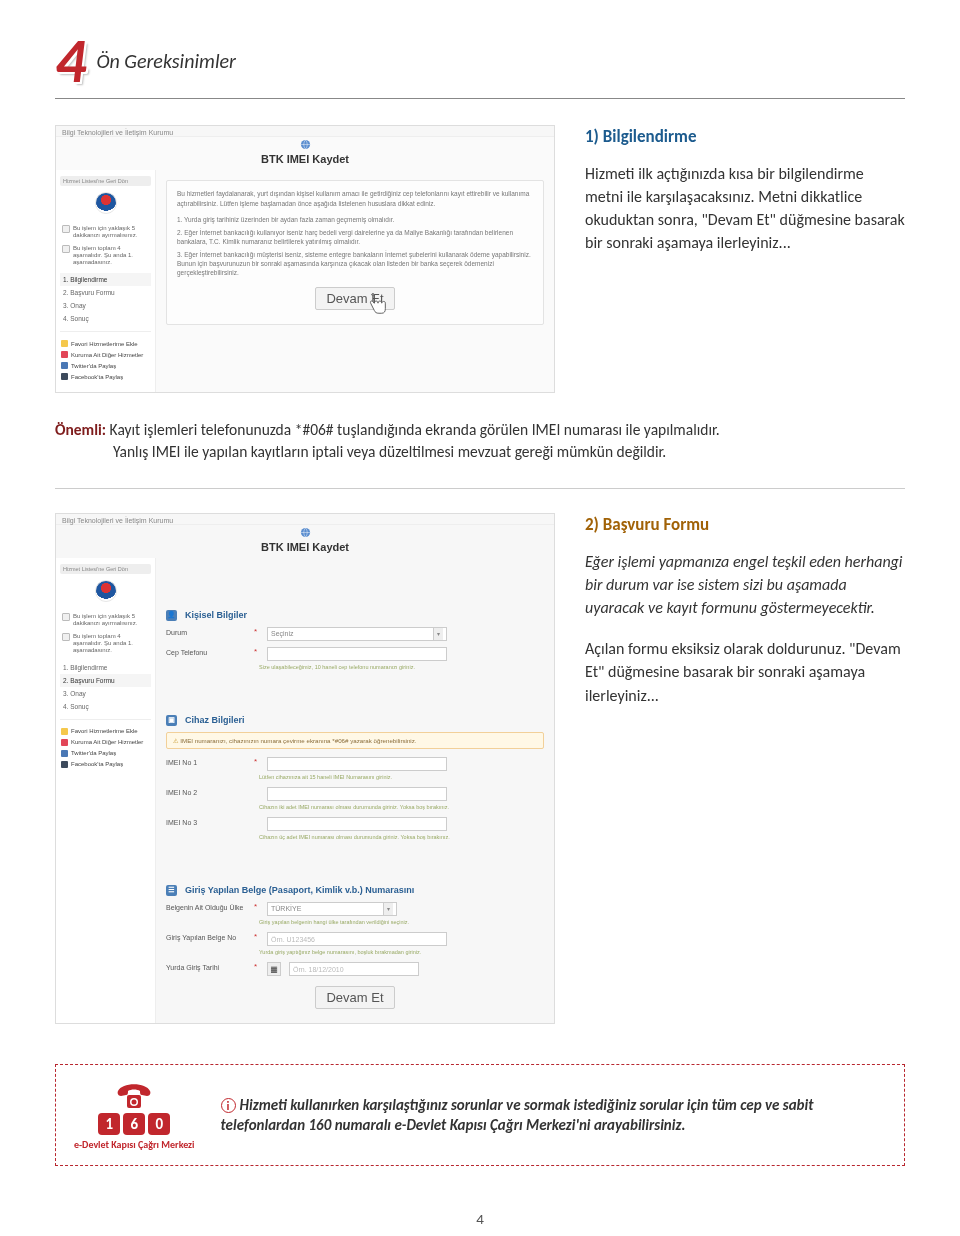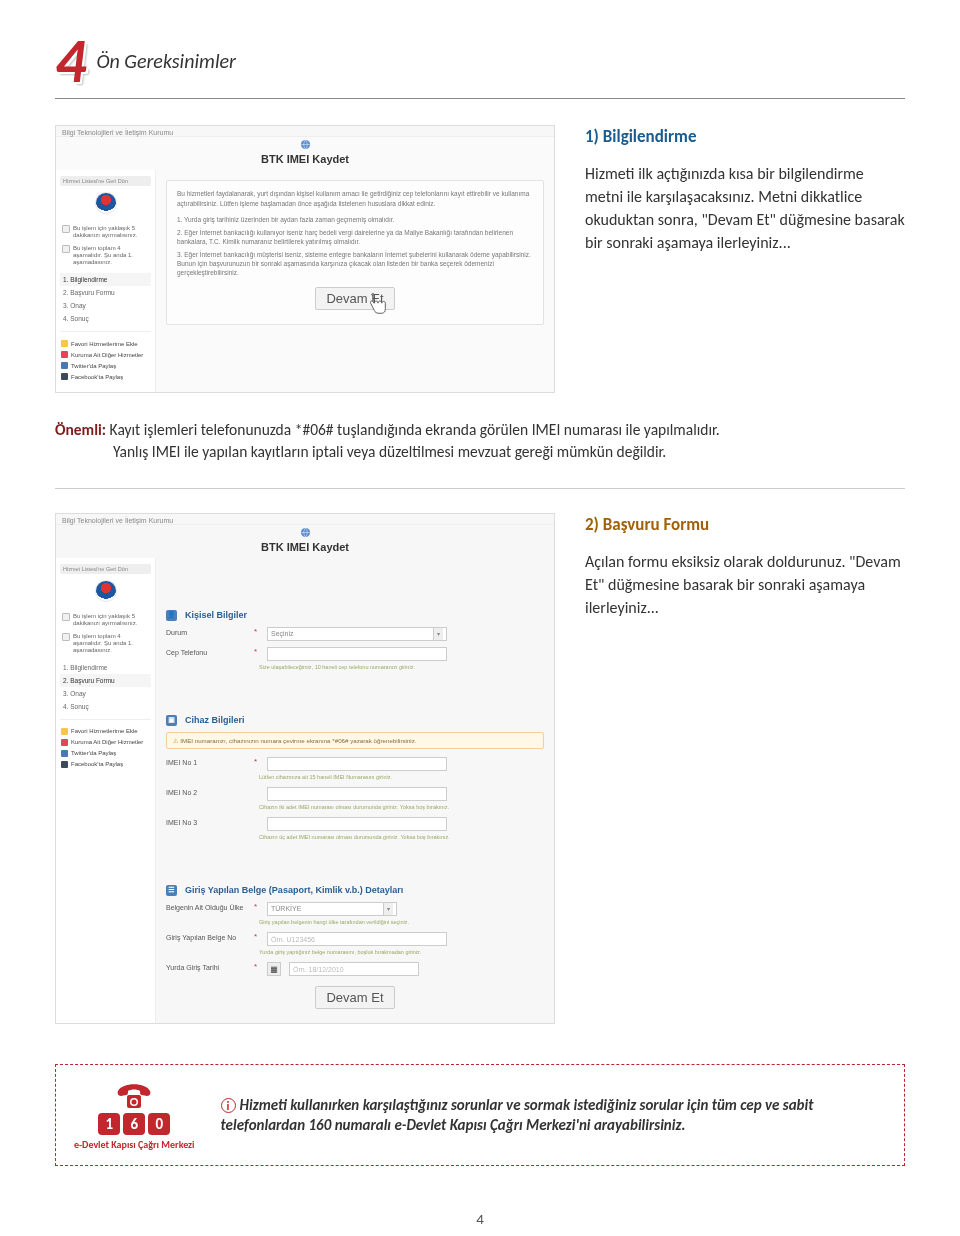--- a/index.html
+++ b/index.html
@@ -304,21 +304,21 @@
           <div class="fhelp">Cihazın iki adet IMEI numarası olması durumunda giriniz. Yoksa boş bırakınız.</div>
           <div class="frow">
               <span class="flabel">IMEI No 3</span>
               <span class="freq"></span>
               <div class="finput"></div>
             </div>
           <div class="fhelp">Cihazın üç adet IMEI numarası olması durumunda giriniz. Yoksa boş bırakınız.</div>
 
           <div class="section-h">
               <span class="sec-ico">☰</span>
-              <span>Giriş Yapılan Belge (Pasaport, Kimlik v.b.) Detayları</span>
+              <span>Giriş Yapılan Belge (Pasaport, Kimlik v.b.) Numarasını</span>
             </div>
           <div class="frow">
               <span class="flabel">Belgenin Ait Olduğu Ülke</span>
               <span class="freq">*</span>
               <div class="finput sel" style="max-width:130px;">
                 <span>TÜRKİYE</span>
                 <span class="cd2">▾</span>
               </div>
             </div>
           <div class="fhelp">Giriş yapılan belgenin hangi ülke tarafından verildiğini seçiniz.</div>
@@ -335,20 +335,21 @@
               <div class="finput" style="color:#bbb;max-width:130px;">Örn. 18/12/2010</div>
             </div>
 
           <div class="btn-bar2"><span class="btn-devam">Devam Et</span></div>
         </div>
       </div>
     </div>
   </div>
   <div class="text-col">
     <div class="step-h red">2) Başvuru Formu</div>
+    <div class="italic" style="margin-bottom:18px;">Eğer işlemi yapmanıza engel teşkil eden herhangi bir durum var ise sistem sizi bu aşamada uyaracak ve kayıt formunu göstermeyecektir.</div>
     <div>Açılan formu eksiksiz olarak doldurunuz. "Devam Et" düğmesine basarak bir sonraki aşamaya ilerleyiniz...</div>
   </div>
 </div>
 
 <div class="cc-box">
   <div class="cc-left">
     <div class="phone-ico">
       <svg viewBox="0 0 40 32">
           <path d="M4 12c4-9 28-9 32 0 1 2 0 5-3 5l-5-1c-2 0-2-2-2-4-3-2-9-2-12 0 0 2 0 4-2 4l-5 1c-3 0-4-3-3-5z" fill="#c1272d"></path>
           <rect x="13" y="16" width="14" height="13" rx="2" fill="#c1272d"></rect>

